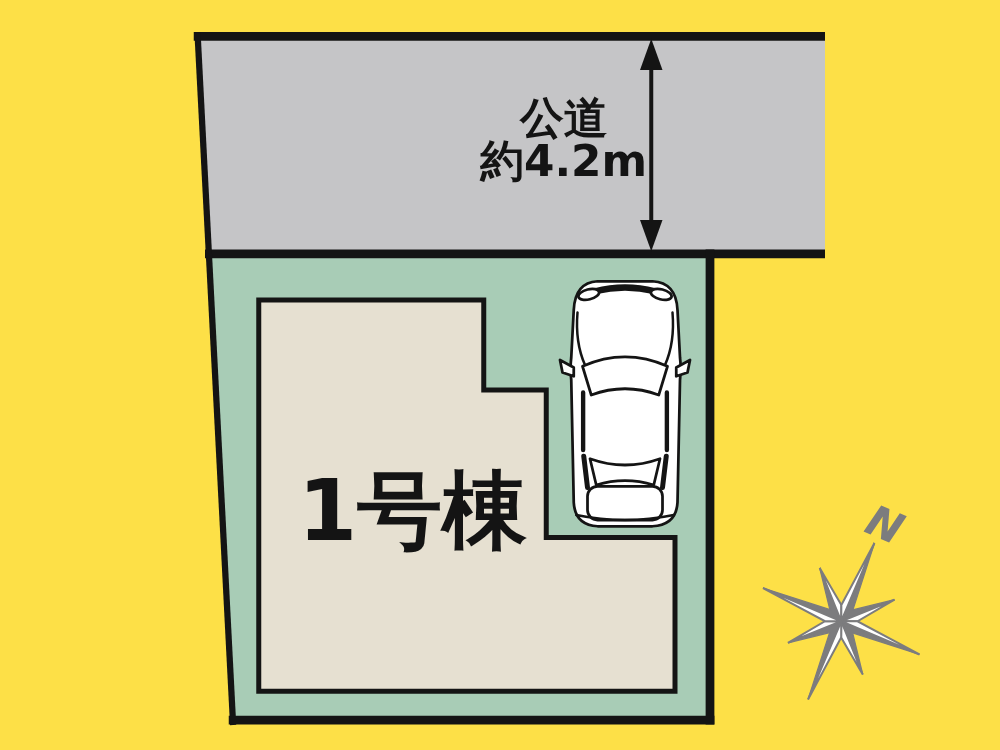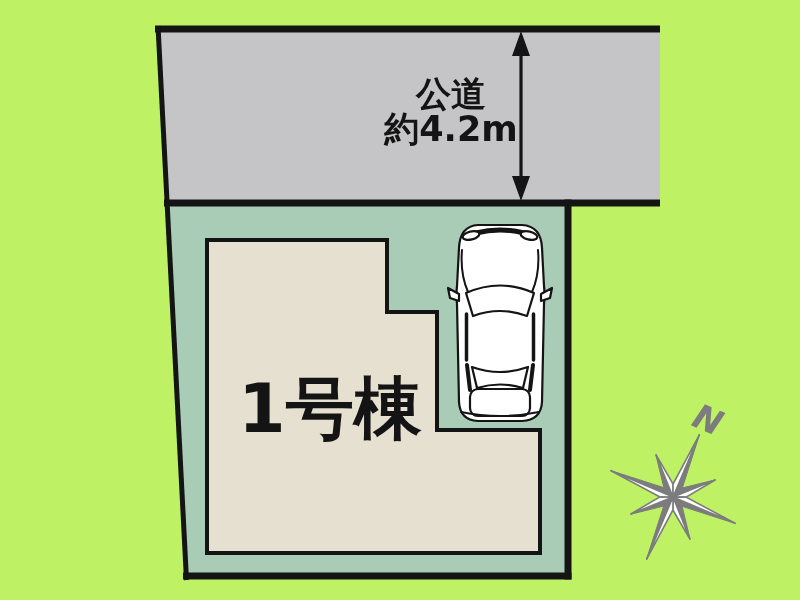--- a/index.html
+++ b/index.html
@@ -1,19 +1,19 @@
 <!DOCTYPE html>
 <html><head>
 <meta charset="utf-8">
 <style>
   html, body { margin: 0; padding: 0; background: #ffffff; }
   .stage {
     position: relative;
     width: 800px; height: 600px;
-    background: #bef264;
+    background: #fde047;
     overflow: hidden;
     font-family: "DejaVu Sans", "Liberation Sans", sans-serif;
   }
   svg { display: block; color: #141414; }
   svg text {
     font-family: "DejaVu Sans", "Liberation Sans", sans-serif;
     fill: currentColor;
   }
   .jp-label   { font-size: 35px; font-weight: 600; text-anchor: middle; }
   .bldg-label { font-size: 68px; font-weight: 700; text-anchor: middle; }

